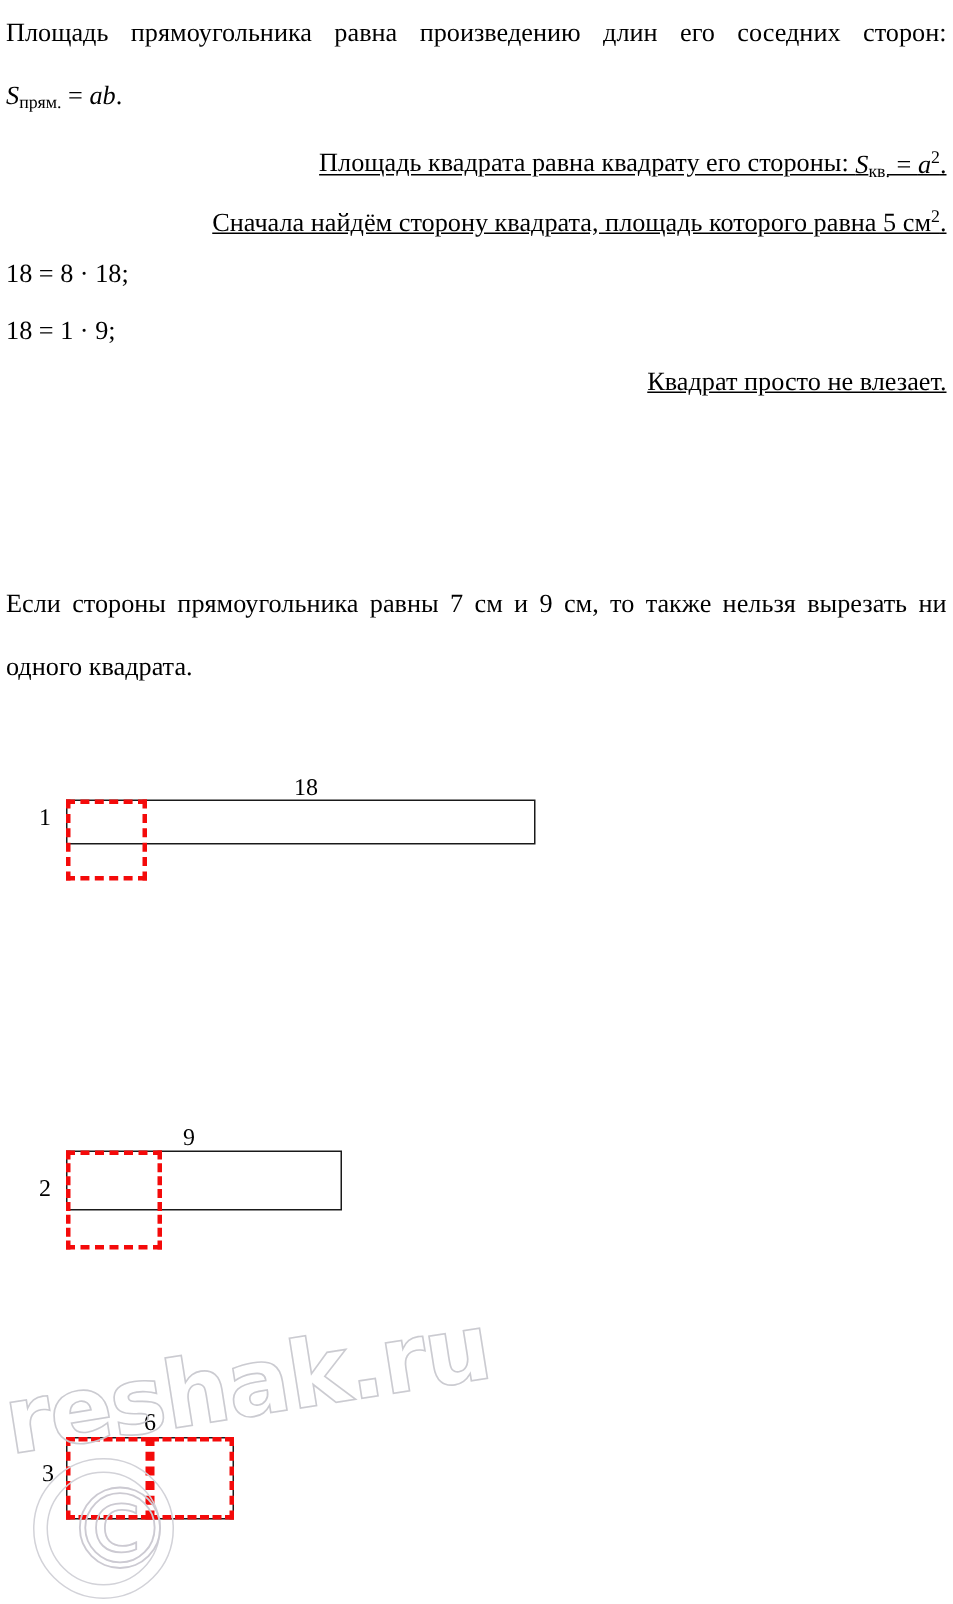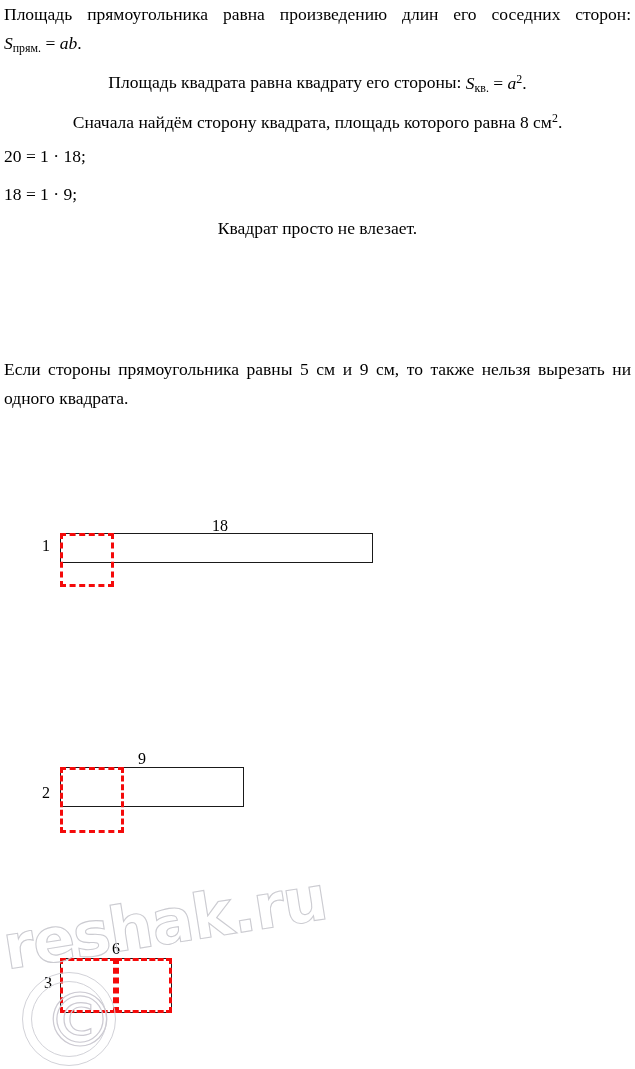--- a/index.html
+++ b/index.html
@@ -17,31 +17,32 @@
   }
   .page {
     position: relative;
     width: 635px;
     height: 1069px;
     box-sizing: border-box;
     padding: 0 4px 0 4px;
   }
   .para {
     font-size: 17.5px;
-    line-height: 29px;
+    line-height: 42px;
     text-align: justify;
     margin: 0;
     padding: 0;
   }
   .plain {
     font-size: 17.5px;
     line-height: 30px;
-    text-align: center;
-    margin: 0;
-    padding: 0;
+    text-align: right;
+    margin: 0;
+    padding: 0;
+    text-decoration: underline;
   }
   .eq {
     font-size: 17.5px;
     line-height: 38px;
     text-align: left;
     margin: 0;
     padding: 0;
   }
   .mi { font-style: italic; font-family: "Liberation Serif","DejaVu Serif",serif; }
   sub.sm {
@@ -149,44 +150,44 @@
     <div class="wm-c">©</div>
   </div>
 
   <div class="content">
 
     <p class="para"><span>Площадь прямоугольника равна произведению длин его соседних сторон: </span><span class="nowrap"><span class="mi">S</span><sub class="sm">прям.</sub><span> = </span><span class="mi">ab</span><span>.</span></span></p>
 
     <p class="plain"><span>Площадь квадрата равна квадрату его стороны: </span><span class="nowrap"><span class="mi">S</span><sub class="sm">кв.</sub><span> = </span><span class="mi">a</span><sup class="sm">2</sup><span>.</span></span>
     </p>
 
-    <p class="plain"><span>Сначала найдём сторону квадрата, площадь которого равна 8 см</span><sup class="sm">2</sup><span>.</span></p>
-
-
-
-    <p class="eq">20 = 1 · 18;</p>
+    <p class="plain"><span>Сначала найдём сторону квадрата, площадь которого равна 5 см</span><sup class="sm">2</sup><span>.</span></p>
+
+
+
+    <p class="eq">18 = 8 · 18;</p>
     <p class="eq">18 = 1 · 9;</p>
 
 
     <p class="plain">Квадрат просто не влезает.</p>
 
     <div class="figure" style="height:112px;"></div>
 
-    <p class="para">Если стороны прямоугольника равны 5 см и 9 см, то также нельзя вырезать ни одного квадрата.</p>
+    <p class="para">Если стороны прямоугольника равны 7 см и 9 см, то также нельзя вырезать ни одного квадрата.</p>
 
 
     <div class="figure" style="height:122px;"></div>
 
 
     <div class="figure" style="height:116px;"></div>
 
 
   </div>
 
-  <div id="fig-layer" style="position:absolute;left:16px;top:0;width:580px;height:1069px;z-index:3;pointer-events:none;">
+  <div id="fig-layer" style="position:absolute;left:0;top:0;width:580px;height:1069px;z-index:3;pointer-events:none;">
       <div style="position: absolute; left: 0px; top: 0px;">
         <div class="rect-solid" style="left: 44px; top: 533px; width: 313px; height: 30px; border-color: rgb(26, 26, 26);"></div>
         <div class="rect-dashed" style="left: 44px; top: 533px; width: 54px; height: 54px; border-color: rgb(244, 10, 10);"></div>
         <div class="dim-label" style="left: 196px; top: 518px;">18</div>
         <div class="dim-label" style="left: 26px; top: 538px;">1</div>
       </div>
       <div style="position: absolute; left: 0px; top: 0px;">
         <div class="rect-solid" style="left: 44px; top: 767px; width: 184px; height: 40px; border-color: rgb(26, 26, 26);"></div>
         <div class="rect-dashed" style="left: 44px; top: 767px; width: 64px; height: 66px; border-color: rgb(244, 10, 10);"></div>
         <div class="dim-label" style="left: 122px; top: 751px;">9</div>

